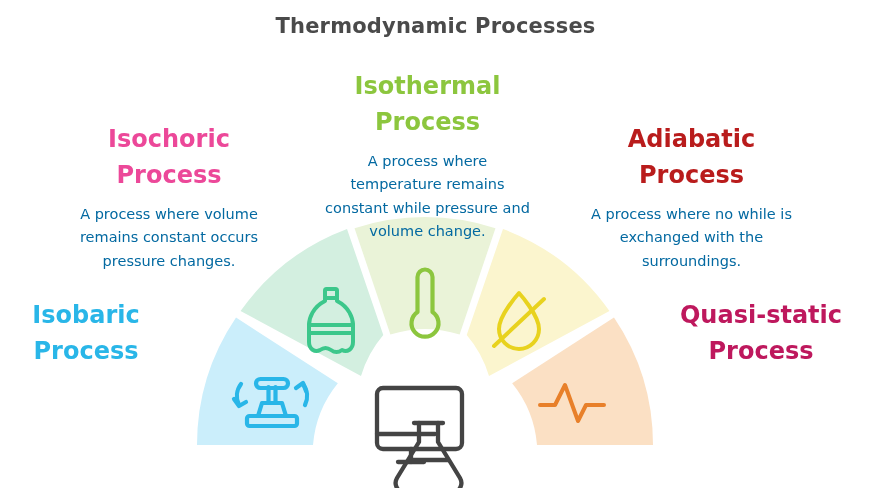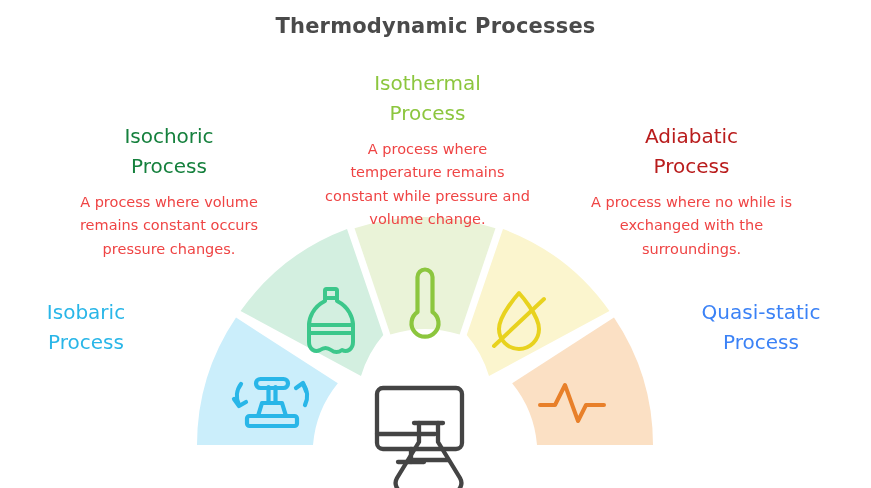--- a/index.html
+++ b/index.html
@@ -28,29 +28,29 @@
     color: #4a4a4a;
     letter-spacing: 0.2px;
   }
 
   
   .process-block {
     position: absolute;
     text-align: center;
   }
   .process-heading {
-    font-size: 20px;
-    font-weight: normal;
+    font-size: 24px;
+    font-weight: bold;
     line-height: 1.5;
     margin-bottom: 10px;
   }
   .process-desc {
     font-size: 14.5px;
     line-height: 1.62;
-    color: #ef4444;
+    color: #0369a1;
   }
 
   
   #block-isobaric    { left: 2px;   top: 297px; width: 168px; }
   #block-isochoric   { left: 58px;  top: 121px; width: 222px; }
   #block-isothermal  { left: 325px; top: 68px;  width: 205px; }
   #block-adiabatic   { left: 590px; top: 121px; width: 203px; }
   #block-quasistatic { left: 655px; top: 297px; width: 212px; }
 
   
@@ -176,21 +176,21 @@
 </div>
 
 <div class="process-block" id="block-isobaric">
   <div class="process-heading" style="color:#29B6E8">
     <div>Isobaric</div>
     <div>Process</div>
   </div>
 </div>
 
 <div class="process-block" id="block-isochoric">
-  <div class="process-heading" style="color:#15803d">
+  <div class="process-heading" style="color:#ec4899">
     <div>Isochoric</div>
     <div>Process</div>
   </div>
   <div class="process-desc">A process where volume remains constant occurs pressure changes.</div>
 </div>
 
 <div class="process-block" id="block-isothermal">
   <div class="process-heading" style="color:#8CC63E">
     <div>Isothermal</div>
     <div>Process</div>
@@ -200,17 +200,17 @@
 
 <div class="process-block" id="block-adiabatic">
   <div class="process-heading" style="color:#b91c1c">
     <div>Adiabatic</div>
     <div>Process</div>
   </div>
   <div class="process-desc">A process where no while is exchanged with the surroundings.</div>
 </div>
 
 <div class="process-block" id="block-quasistatic">
-  <div class="process-heading" style="color:#3b82f6">
+  <div class="process-heading" style="color:#be185d">
     <div>Quasi-static</div>
     <div>Process</div>
   </div>
 </div>
 
 </body></html>

